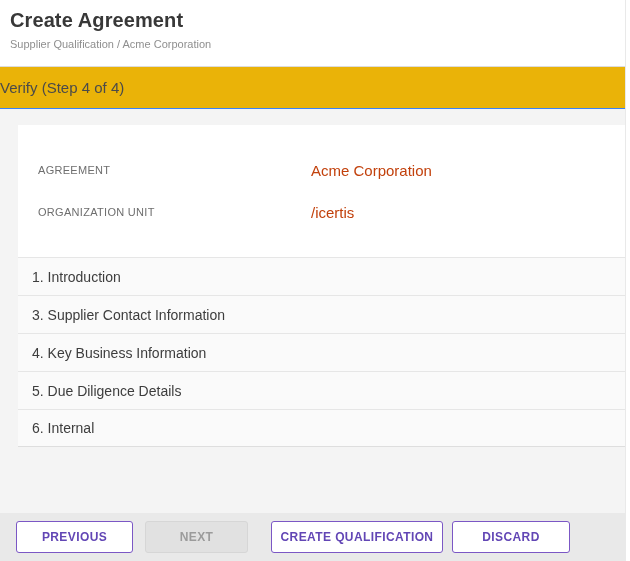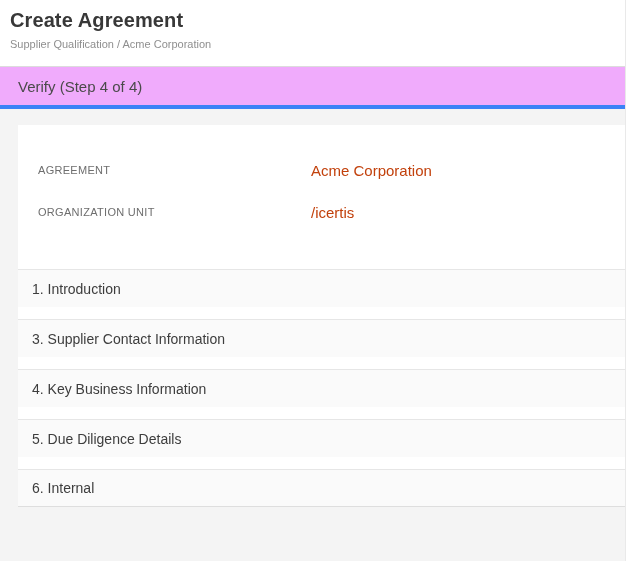--- a/index.html
+++ b/index.html
@@ -39,25 +39,24 @@
     line-height: 30px;
   }
   .breadcrumb {
     font-size: 11px;
     color: #8f8f8f;
     margin-top: 3px;
   }
   
   .step-bar {
     height: 42px;
-    background: #f0abfc;
-    border-bottom: 4px solid #3b82f6;
+    background: #eab308;
+    border-bottom: 1px solid #3b82f6;
     display: flex;
     align-items: center;
-    padding-left: 18px;
     flex: none;
   }
   .step-label {
     font-size: 15px;
     color: #4a4a4a;
   }
   
   .content {
     flex: 1;
     background: #f4f4f4;
@@ -93,21 +92,20 @@
   .acc-row {
     height: 38px;
     background: #fafafa;
     border-top: 1px solid #e6e6e6;
     display: flex;
     align-items: center;
     padding-left: 14px;
     font-size: 14px;
     color: #3d3d3d;
     cursor: pointer;
-    margin-top: 12px;
   }
   .acc-row:last-child { border-bottom: 1px solid #dedede; }
   
   .footer {
     height: 48px;
     background: #e9e9e9;
     display: flex;
     align-items: flex-start;
     padding: 8px 0 0 16px;
     flex: none;
@@ -170,15 +168,21 @@
           <div class="acc-row">1. Introduction</div>
           <div class="acc-row">3. Supplier Contact Information</div>
           <div class="acc-row">4. Key Business Information</div>
           <div class="acc-row">5. Due Diligence Details</div>
           <div class="acc-row">6. Internal</div>
         </div>
 
       </div>
     </div>
 
+    <div class="footer">
+      <button class="btn btn-previous">PREVIOUS</button>
+      <button class="btn btn-next" disabled="" aria-disabled="true">NEXT</button>
+      <button class="btn btn-create">CREATE QUALIFICATION</button>
+      <button class="btn btn-discard">DISCARD</button>
+    </div>
 
   </div>
 </div>
 
 </body></html>

